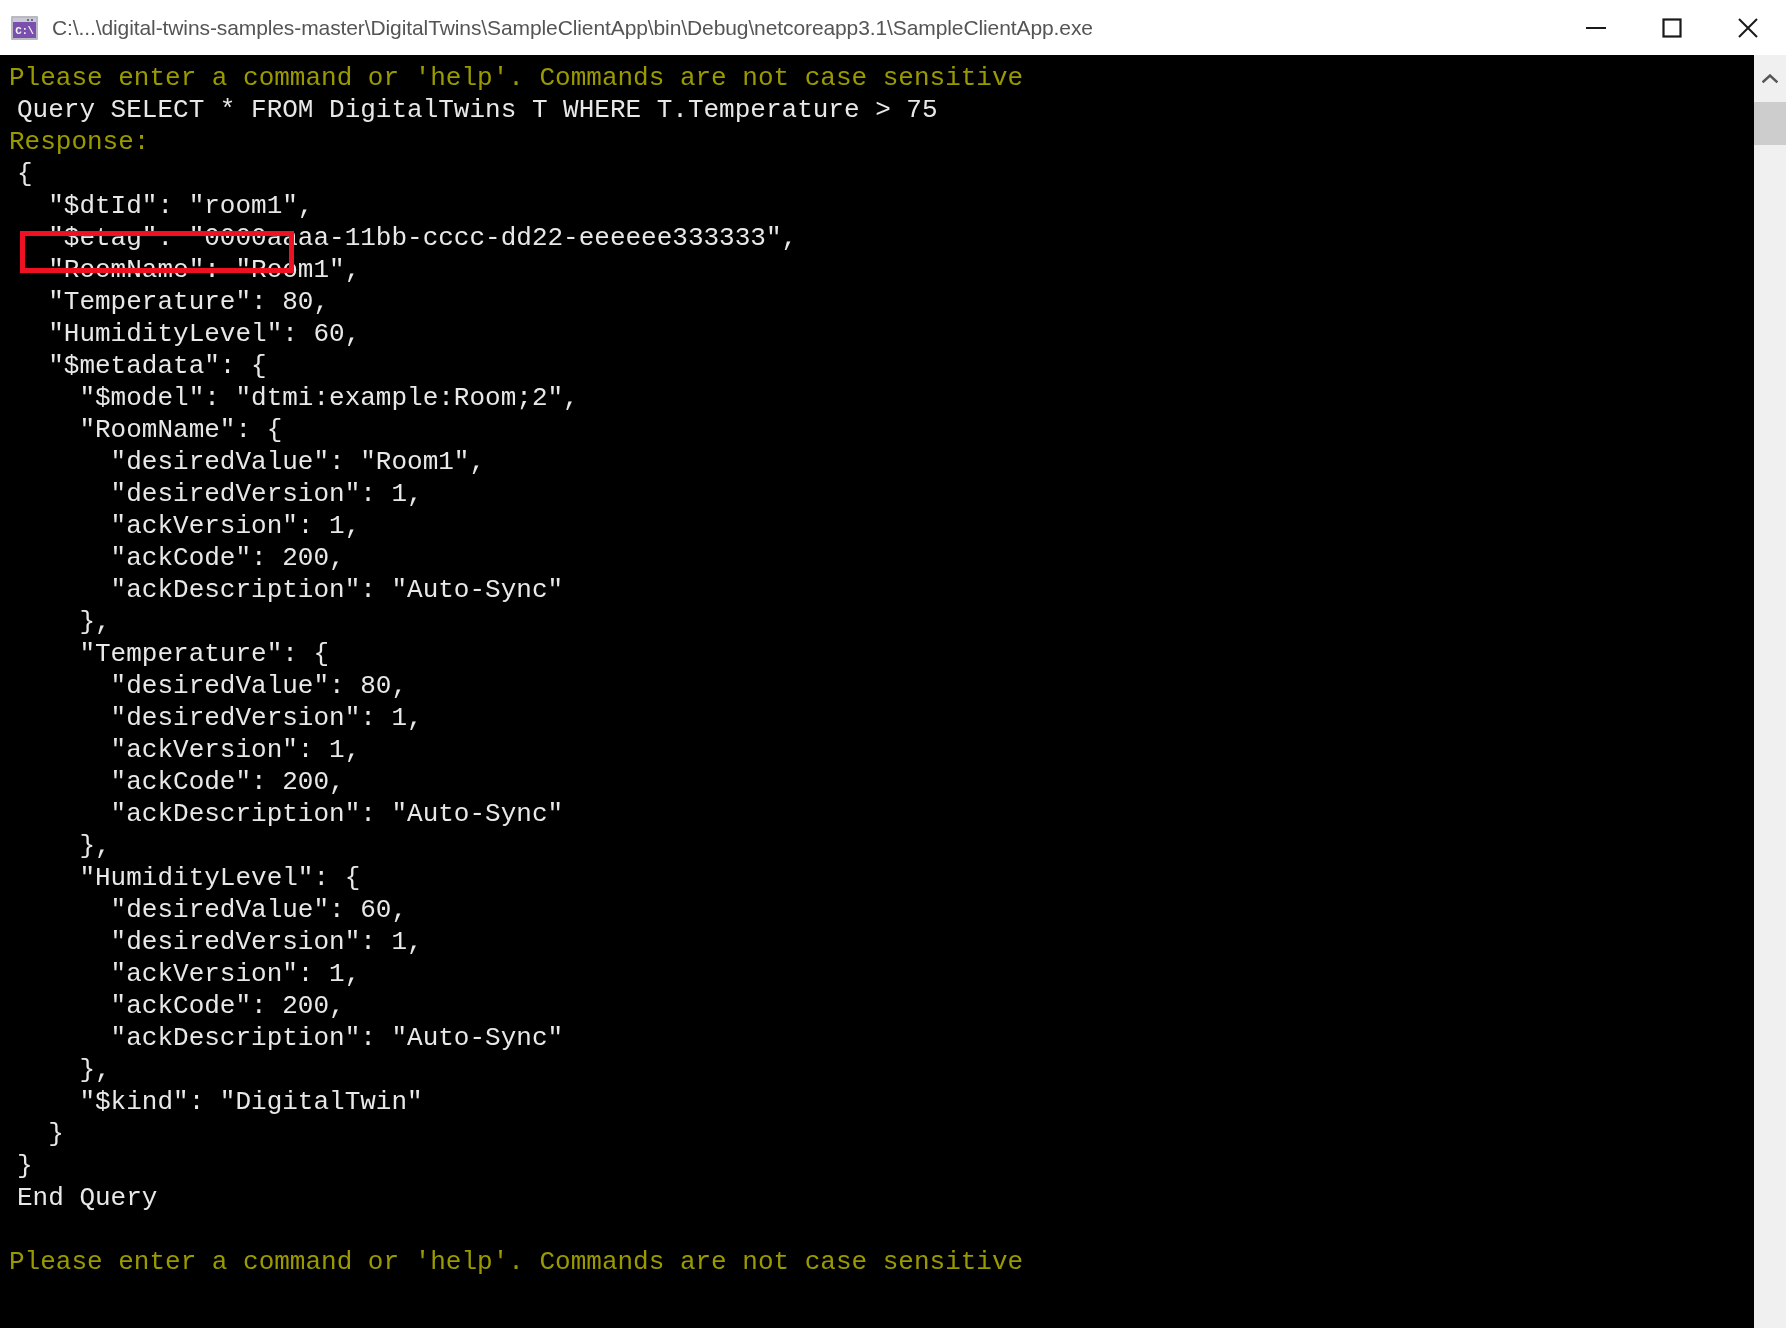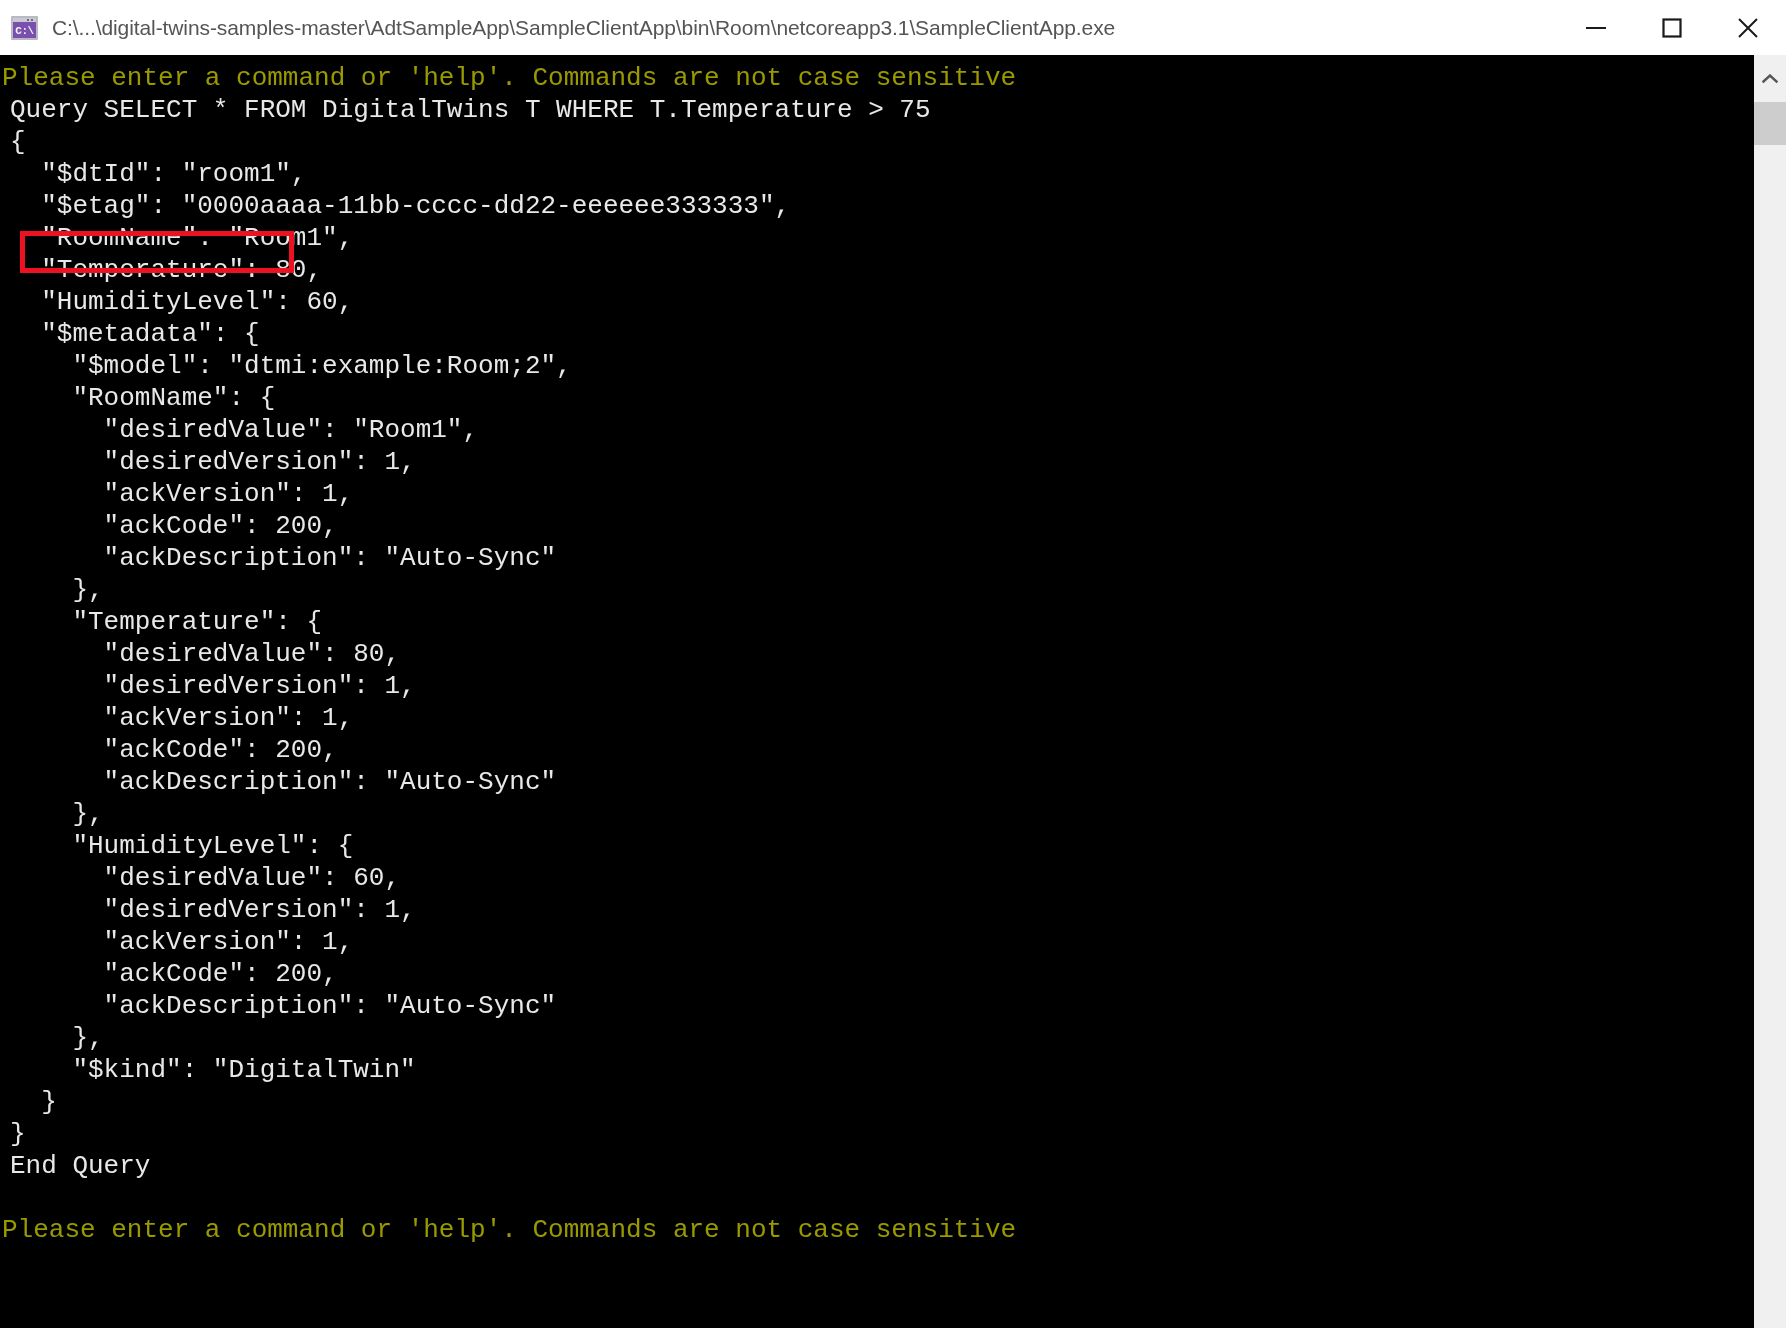--- a/index.html
+++ b/index.html
@@ -104,21 +104,21 @@
     top: 55px;
     width: 1754px;
     height: 1273px;
     background: #000000;
     overflow: hidden;
     box-sizing: border-box;
   }
   .console-inner {
     position: absolute;
     left: 0; top: 0;
-    padding: 7px 0 0 2px;
+    padding: 7px 0 0 9px;
   }
   .line {
     font-family: "Liberation Mono", "DejaVu Sans Mono", monospace;
     font-size: 26px;
     line-height: 32px;
     white-space: pre;
     color: #cccccc;
     letter-spacing: 0px;
     height: 32px;
   }
@@ -172,21 +172,21 @@
 
 <div class="window">
 
   <div class="titlebar">
     <div class="app-icon">
       <div class="bar"></div>
       <div class="dot1"></div>
       <div class="dot2"></div>
       <div class="glyph">C:\</div>
     </div>
-    <div class="title-text">C:\...\digital-twins-samples-master\AdtSampleApp\SampleClientApp\bin\Room\netcoreapp3.1\SampleClientApp.exe</div>
+    <div class="title-text">C:\...\digital-twins-samples-master\DigitalTwins\SampleClientApp\bin\Debug\netcoreapp3.1\SampleClientApp.exe</div>
 
     <div class="win-controls">
       <div class="win-btn">
         <svg width="22" height="12" viewBox="0 0 22 12" aria-hidden="true">
           <rect x="1" y="5" width="20" height="2" fill="#1a1a1a"></rect>
         </svg>
       </div>
       <div class="win-btn">
         <svg width="22" height="22" viewBox="0 0 22 22" aria-hidden="true">
           <rect x="2.5" y="2.5" width="17" height="17" fill="none" stroke="#1a1a1a" stroke-width="2.2"></rect>
@@ -197,20 +197,21 @@
           <path d="M3 3 L21 21 M21 3 L3 21" stroke="#1a1a1a" stroke-width="2" fill="none"></path>
         </svg>
       </div>
     </div>
   </div>
 
   <div class="console">
     <div class="console-inner" id="console-lines">
         <div class="line yellow">Please enter a command or 'help'. Commands are not case sensitive</div>
         <div class="line white">Query SELECT * FROM DigitalTwins T WHERE T.Temperature &gt; 75</div>
+        <div class="line yellow">Response:</div>
         <div class="line white">{</div>
         <div class="line white">  "$dtId": "room1",</div>
         <div class="line white">  "$etag": "0000aaaa-11bb-cccc-dd22-eeeeee333333",</div>
         <div class="line white">  "RoomName": "Room1",</div>
         <div class="line white">  "Temperature": 80,</div>
         <div class="line white">  "HumidityLevel": 60,</div>
         <div class="line white">  "$metadata": {</div>
         <div class="line white">    "$model": "dtmi:example:Room;2",</div>
         <div class="line white">    "RoomName": {</div>
         <div class="line white">      "desiredValue": "Room1",</div>

